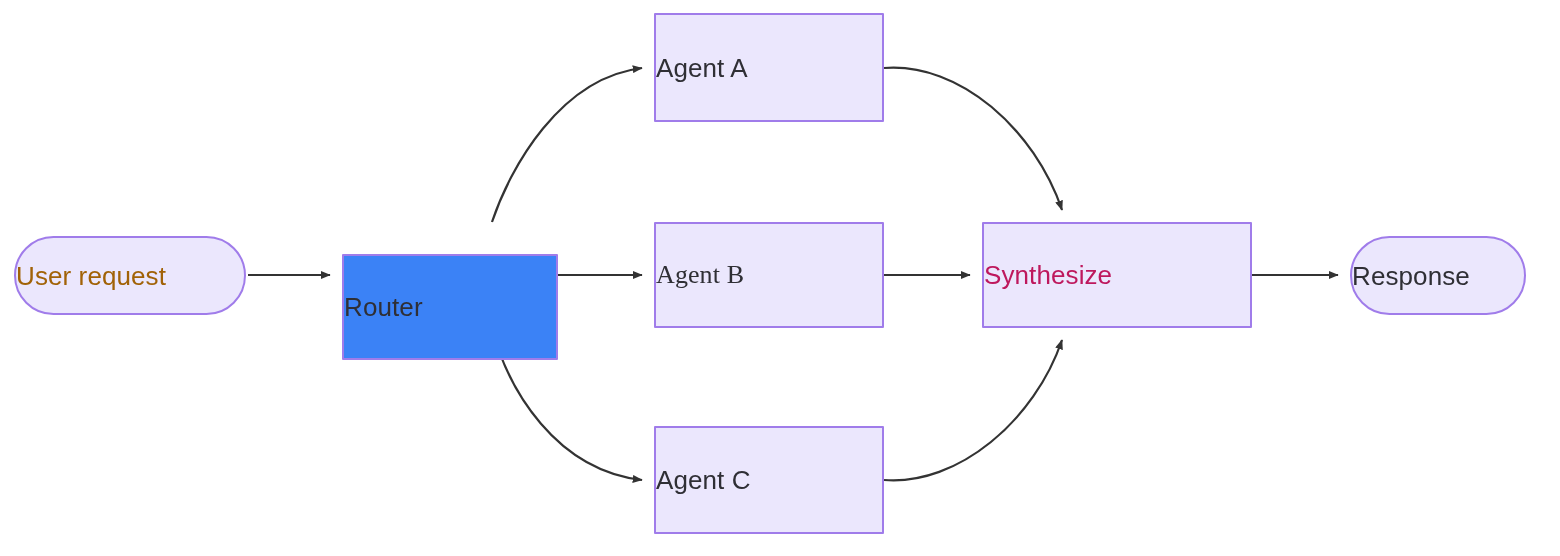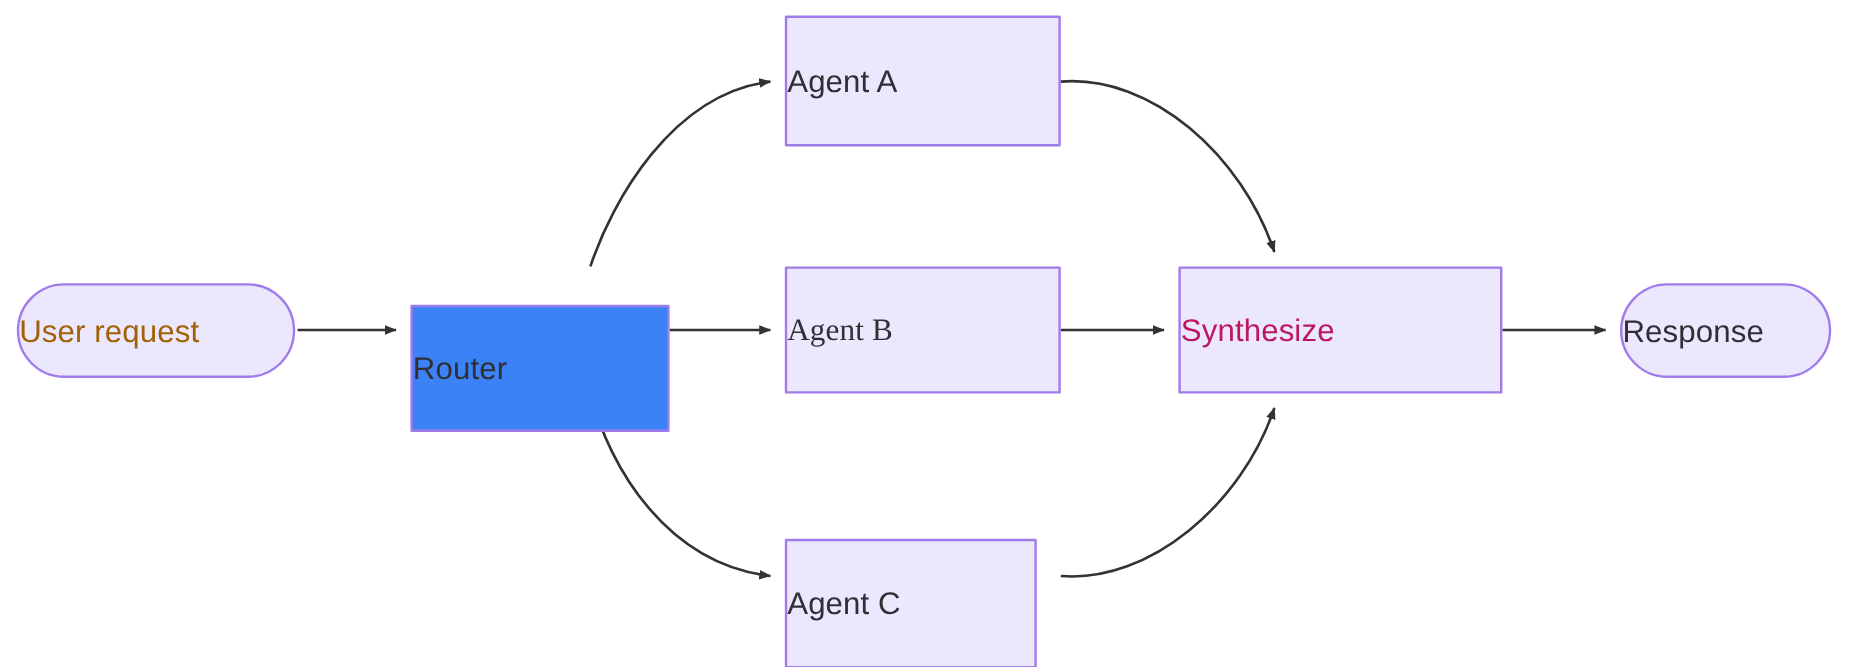--- a/index.html
+++ b/index.html
@@ -92,21 +92,21 @@
   </div>
 
   <div class="node process" id="node-agent-a" style="left: 654px; top: 13px; width: 230px; height: 109px; background: rgb(235, 231, 253); border-color: rgb(160, 124, 234); color: rgb(47, 47, 53);">
     <span class="node-label">Agent A</span>
   </div>
 
   <div class="node process" id="node-agent-b" style="left: 654px; top: 222px; width: 230px; height: 106px; background: rgb(235, 231, 253); border-color: rgb(160, 124, 234); color: rgb(47, 47, 53); font-family: Liberation Serif, serif;">
     <span class="node-label">Agent B</span>
   </div>
 
-  <div class="node process" id="node-agent-c" style="left: 654px; top: 449px; width: 210px; height: 108px; background: rgb(235, 231, 253); border-color: rgb(160, 124, 234); color: rgb(47, 47, 53);">
+  <div class="node process" id="node-agent-c" style="left: 654px; top: 426px; width: 230px; height: 108px; background: rgb(235, 231, 253); border-color: rgb(160, 124, 234); color: rgb(47, 47, 53);">
     <span class="node-label">Agent C</span>
   </div>
 
   <div class="node process" id="node-synthesize" style="left: 982px; top: 222px; width: 270px; height: 106px; background: rgb(235, 231, 253); border-color: rgb(160, 124, 234); color: #be185d;">
     <span class="node-label">Synthesize</span>
   </div>
 
   <div class="node terminal" id="node-response" style="left: 1350px; top: 236px; width: 176px; height: 79px; background: rgb(235, 231, 253); border-color: rgb(160, 124, 234); color: rgb(47, 47, 53);">
     <span class="node-label">Response</span>
   </div>

